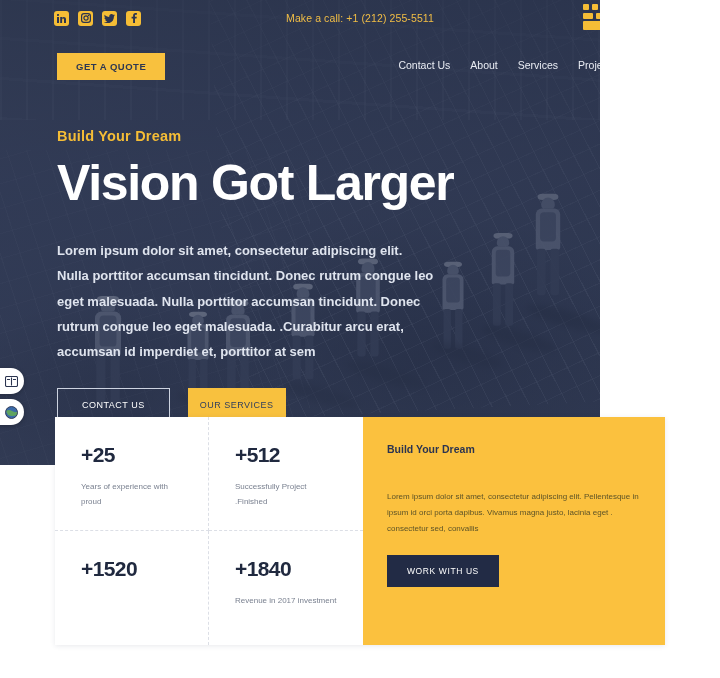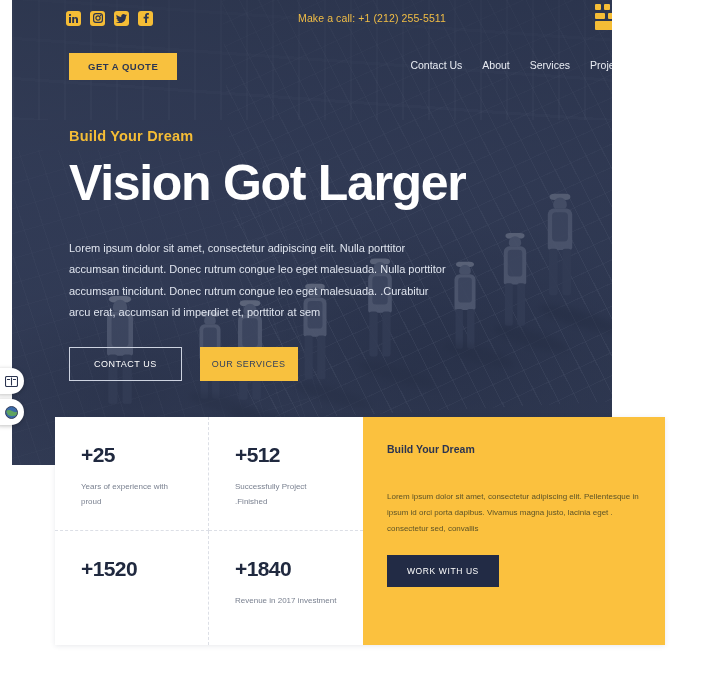--- a/index.html
+++ b/index.html
@@ -6,21 +6,21 @@
   html, body {
     width:720px; height:678px;
     font-family:"Liberation Sans", sans-serif;
     background:#ffffff;
     overflow:hidden;
   }
   #page { position:relative; width:720px; height:678px; background:#ffffff; }
 
   
   .hero {
-    position:absolute; left:12px; top:0; width:600px; height:465px;
+    position:absolute; left:0; top:0; width:600px; height:465px;
     background:#7f1d1d; overflow:hidden;
   }
   .hero-photo {
     position:absolute; inset:0;
     background:
       radial-gradient(ellipse 60% 45% at 70% 78%, rgba(18,25,44,.55), rgba(18,25,44,0) 70%),
       radial-gradient(ellipse 40% 30% at 20% 85%, rgba(18,25,44,.45), rgba(18,25,44,0) 70%),
       linear-gradient(160deg,#4a556e 0%, #3c4765 28%, #37415c 55%, #2e3850 100%);
   }
   
@@ -105,21 +105,21 @@
   .navlink { color:#e9ecf3; font-size:10.5px; cursor:pointer; white-space:nowrap; }
   .navlink.active { color:#f0a93a; }
 
   .hero-body { position:absolute; left:57px; top:128px; z-index:6; width:430px; }
   .eyebrow { color:#f5bd36; font-size:14.5px; font-weight:bold; letter-spacing:.2px; }
   .hero-title {
     color:#ffffff; font-size:50px; font-weight:bold;
     letter-spacing:-1.3px; line-height:1.06; margin-top:13px;
   }
   .hero-para {
-    color:#dfe4ee; font-size:11px; line-height:1.95; margin-top:28px; width:378px;
+    color:#dfe4ee; font-size:13px; line-height:1.95; margin-top:28px; width:378px;font-weight:bold;
   }
   .hero-btns { display:flex; gap:18px; margin-top:23px; }
   .btn-outline {
     border:1px solid #cdd3e0; color:#ffffff; background:transparent;
     font-size:9px; letter-spacing:.5px; padding:11px 24px; cursor:pointer;
   }
   .btn-solid {
     background:#f8c13e; color:#33405c; border:none;
     font-size:9px; letter-spacing:.5px; padding:11px 12px; cursor:pointer;
   }

